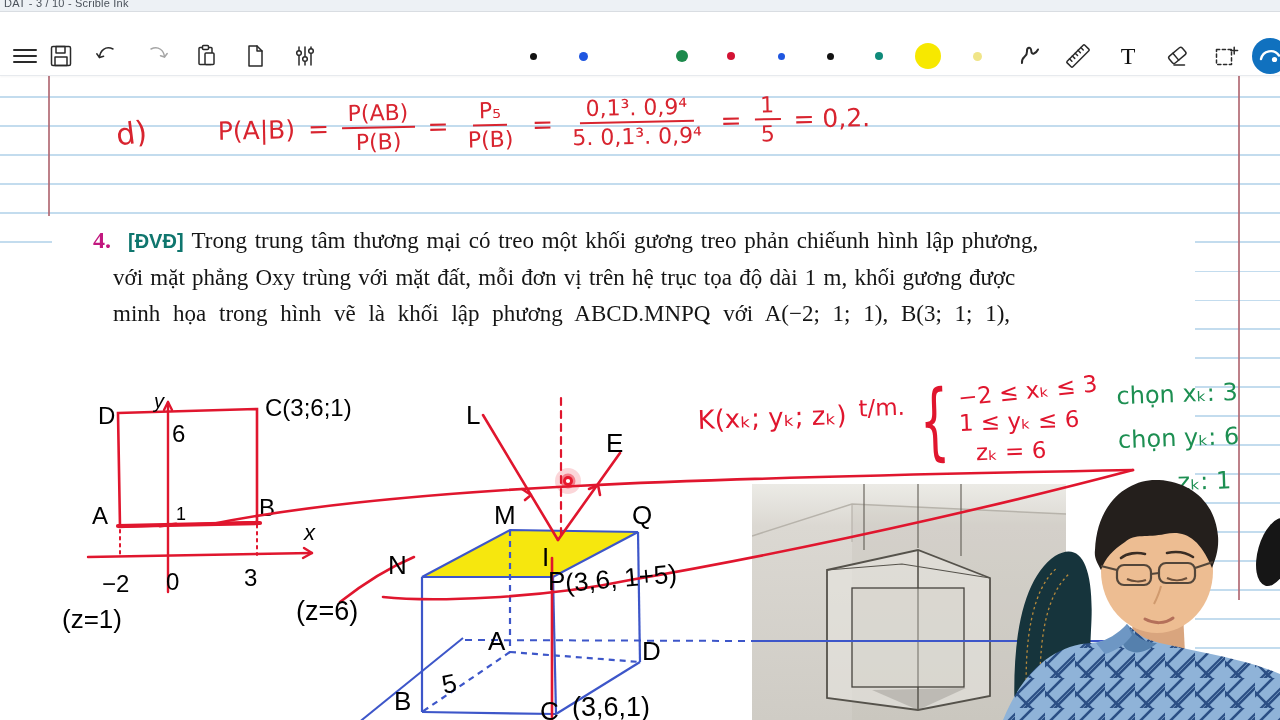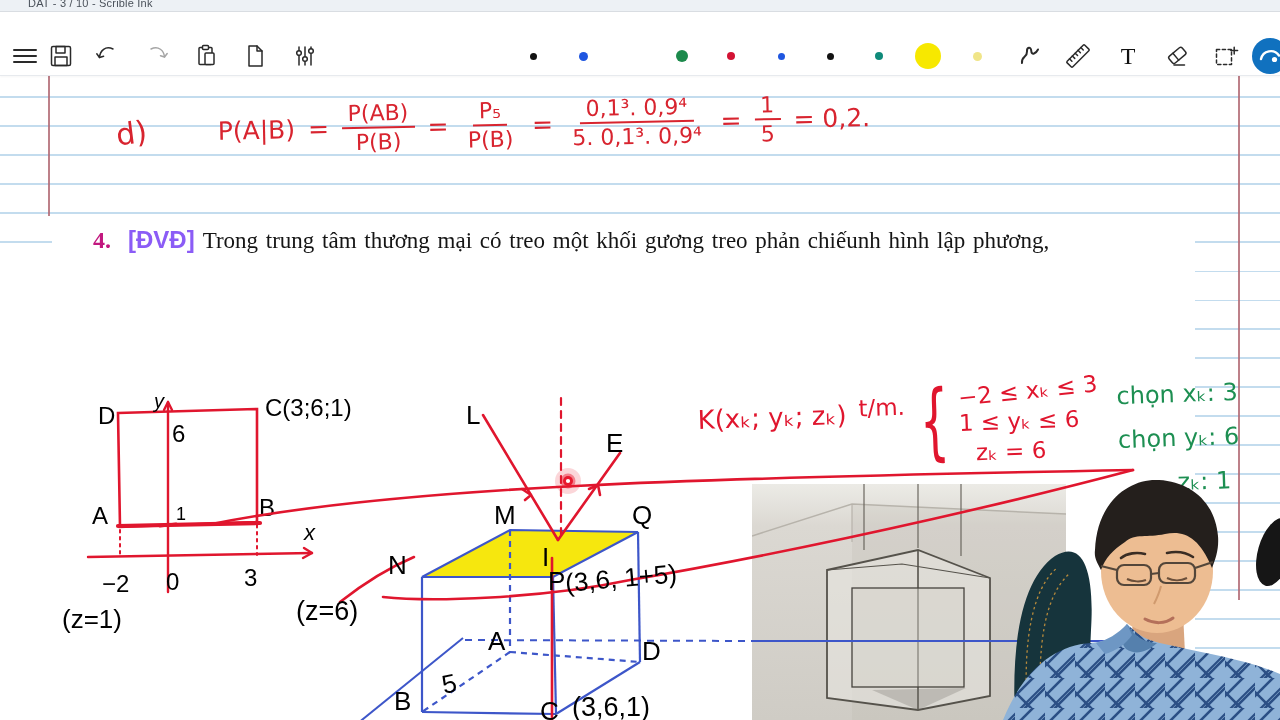--- a/index.html
+++ b/index.html
@@ -1,20 +1,20 @@
 <!DOCTYPE html>
 <html><head>
 <meta charset="utf-8">
 <style>
   * { margin:0; padding:0; box-sizing:border-box; }
   html,body { width:1280px; height:720px; overflow:hidden; }
   #stage { position:relative; width:1280px; height:720px; background:#fff; font-family:"Liberation Sans", sans-serif; overflow:hidden; }
 
   
-  .titlebar { position:absolute; left:0; top:0; width:1280px; height:12px; background:#edf1f5; border-bottom:1px solid #d9dde2; overflow:hidden; z-index:20;padding-left:24px; }
+  .titlebar { position:absolute; left:0; top:0; width:1280px; height:12px; background:#edf1f5; border-bottom:1px solid #d9dde2; overflow:hidden; z-index:20; }
   .titlebar span { display:block; margin:-3px 0 0 4px; font-size:11px; color:#4a515a; letter-spacing:.2px; }
 
   
   .toolbar { position:absolute; left:0; top:12px; width:1280px; height:64px; background:#ffffff; border-bottom:1px solid #e7eaee; box-shadow:0 1px 2px rgba(0,0,0,.04); z-index:20; }
   .tbtn { position:absolute; top:31px; width:26px; height:26px; cursor:pointer; }
   .tbtn svg { width:26px; height:26px; stroke:#2a2a2a; stroke-width:1.5; fill:none; stroke-linecap:round; stroke-linejoin:round; }
   .dot { position:absolute; border-radius:50%; cursor:pointer; }
 
   
   .canvas { position:absolute; left:0; top:76px; width:1280px; height:644px; background:#fff; z-index:1; }
@@ -30,21 +30,21 @@
   .formula .dlab { font-size:30px; margin-right:58px; transform:rotate(-6deg); }
   .formula .piece { font-size:25px; }
   .frac { display:inline-flex; flex-direction:column; align-items:center; font-size:22px; line-height:1.15; }
   .frac .num { padding:0 6px 1px; border-bottom:2.5px solid #d8242f; }
   .frac .den { padding:1px 6px 0; }
 
   
   .problem { position:absolute; left:93px; top:222px; width:1118px; z-index:4; font-family:"Liberation Serif", serif; color:#151515; font-size:23px; }
   .pline { line-height:36.5px; white-space:nowrap; }
   .pnum { color:#c2187f; font-weight:bold; font-size:24px; }
-  .ptag { color:#8b5cf6; font-weight:bold; font-family:"Liberation Sans", sans-serif; font-size:24px; }
+  .ptag { color:#0f766e; font-weight:bold; font-family:"Liberation Sans", sans-serif; font-size:20px; }
   .ind { margin-left:20px; }
 
   
   .figsvg { position:absolute; pointer-events:none; z-index:3; }
 
   
   .kanno { position:absolute; left:698px; top:384px; display:flex; align-items:flex-start; color:#e0162e; font-family:"DejaVu Sans", sans-serif; transform:rotate(-2deg); z-index:5; }
   .kanno .kpt { font-size:26px; margin-top:14px; }
   .kanno .ktm { font-size:23px; margin:10px 0 0 12px; }
   .kanno .brace { font-size:84px; line-height:92px; transform:scaleX(.55); margin:-8px 0 0 2px; font-family:"DejaVu Sans", sans-serif; }
@@ -203,20 +203,22 @@
       <span class="num">1</span>
       <span class="den">5</span>
     </span>
     <span class="piece">= 0,2.</span>
   </div>
 
   <div class="problem">
     <div class="pline" style="word-spacing:2px">
       <span class="pnum">4.</span><span style="display:inline-block;width:17px"></span><span class="ptag">[ĐVĐ]</span><span style="display:inline-block;width:8px"></span><span>Trong trung tâm thương mại có treo một khối gương treo phản chiếunh  hình lập phương,</span>
     </div>
+    <div class="pline ind" style="word-spacing:1.5px"><span>với mặt phẳng Oxy trùng với mặt đất, mỗi đơn vị trên hệ trục tọa độ dài 1 m, khối gương được</span></div>
+    <div class="pline ind" style="word-spacing:7px"><span>minh họa trong hình vẽ là khối lập phương ABCD.MNPQ với A(−2; 1; 1), B(3; 1; 1),</span></div>
   </div>
 
   <div class="photo">
     <svg width="314" height="236" viewBox="0 0 314 236">
       <polygon points="100,20 314,30 314,236 100,236" fill="rgba(186,182,174,0.22)"></polygon>
       <path d="M0 52 L100 20 L314 30" stroke="#b7b3ab" stroke-width="1.5" fill="none"></path>
       <path d="M100 20 V58" stroke="#b7b3ab" stroke-width="1.2"></path>
       <line x1="112" y1="0" x2="112" y2="66" stroke="#6b675f" stroke-width="1.2"></line>
       <line x1="166" y1="0" x2="166" y2="64" stroke="#6b675f" stroke-width="1.2"></line>
       <line x1="209" y1="0" x2="209" y2="72" stroke="#6b675f" stroke-width="1.2"></line>

